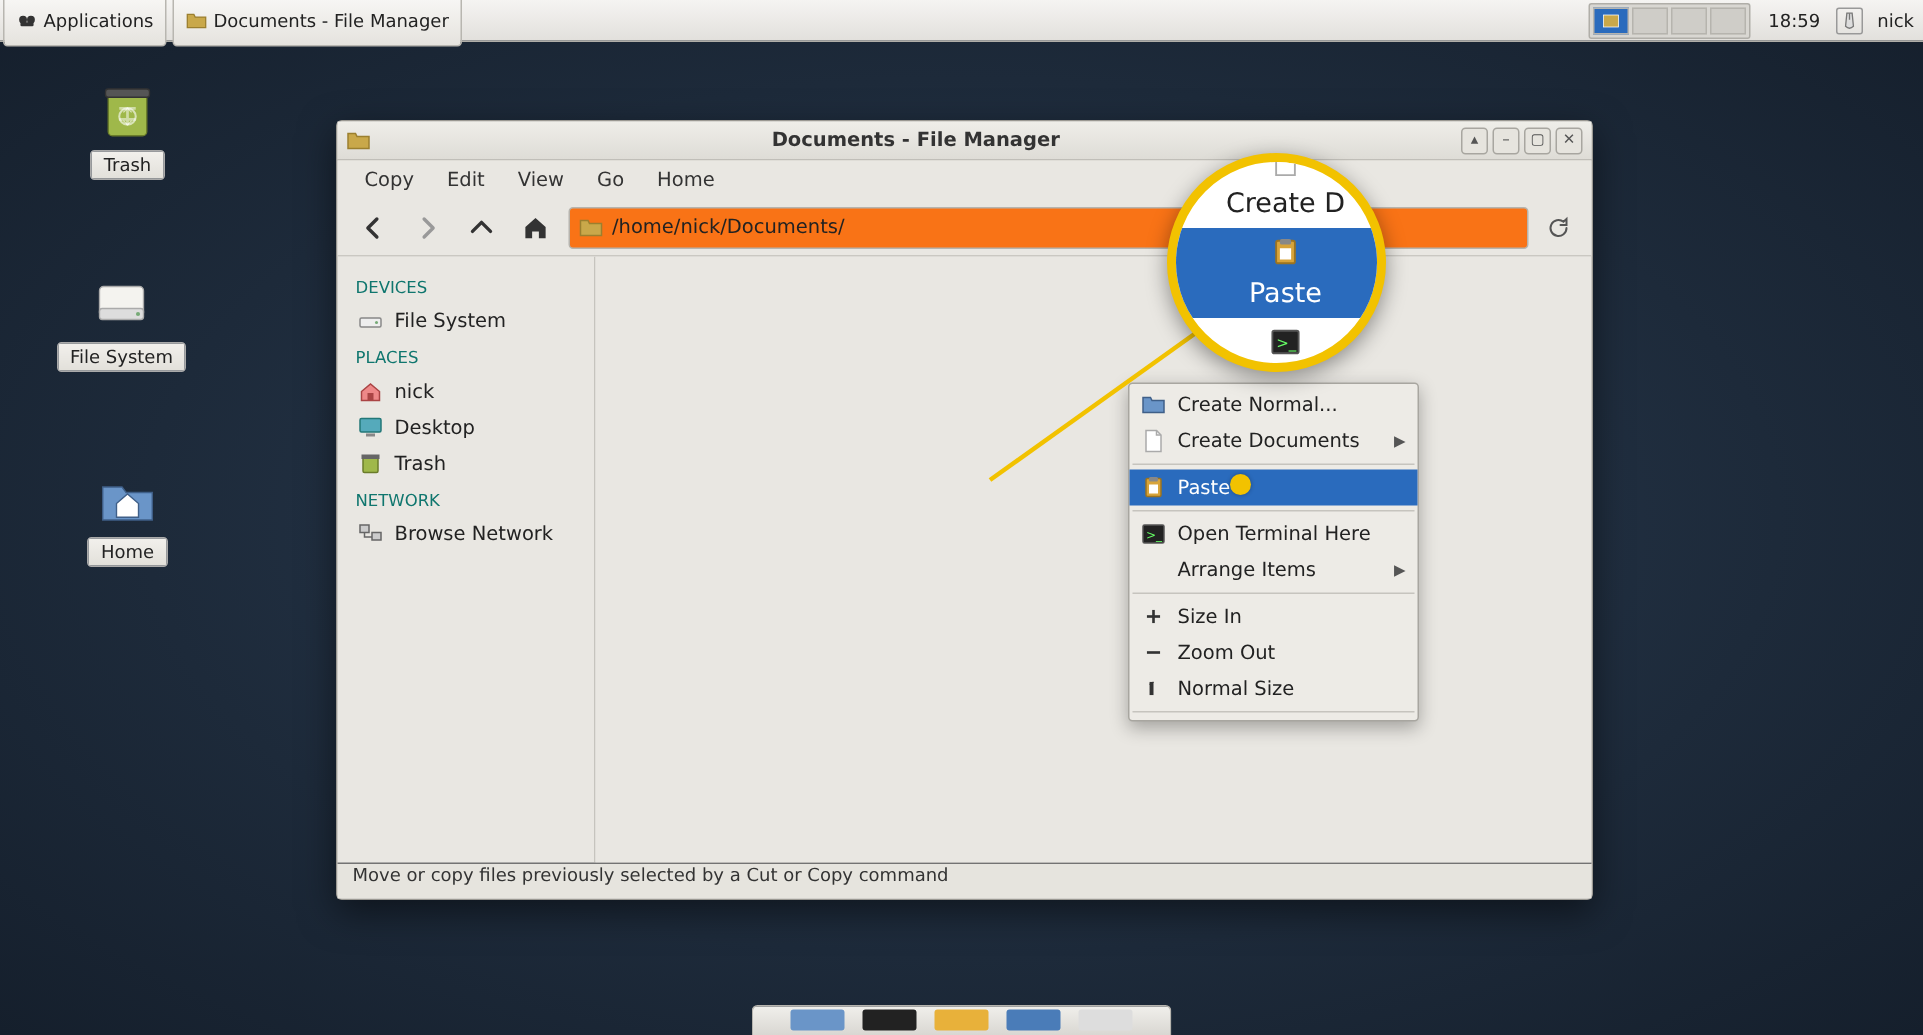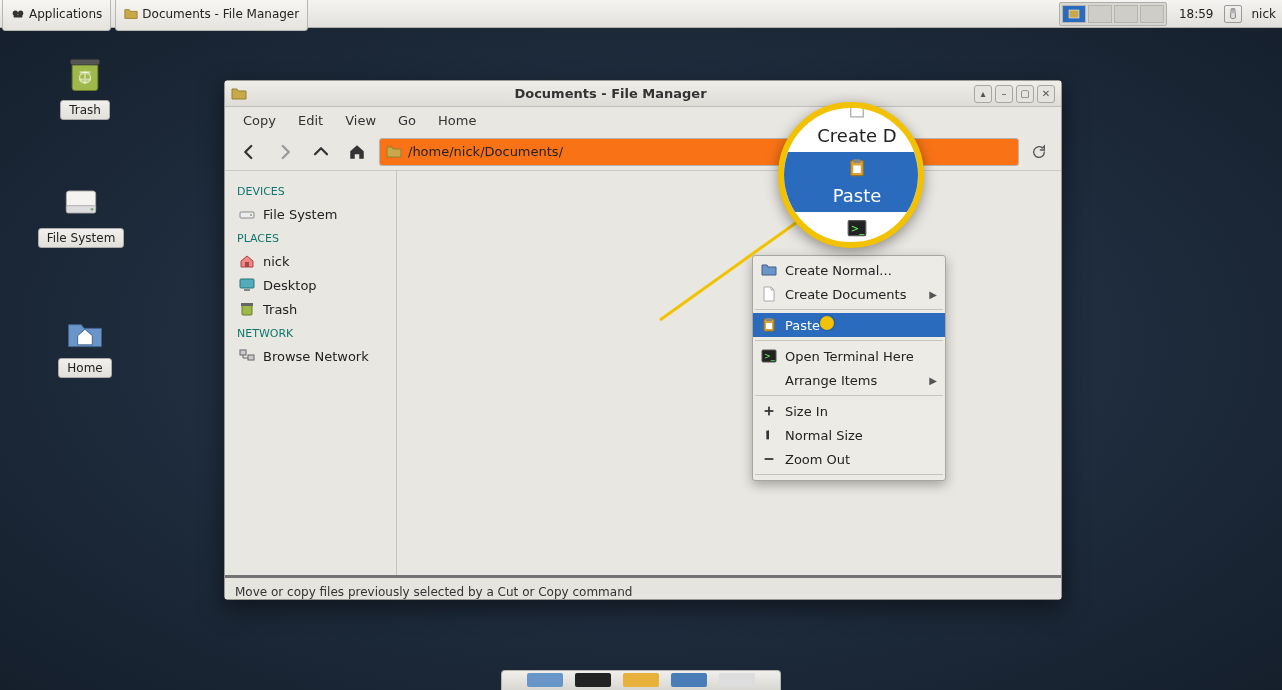--- a/index.html
+++ b/index.html
@@ -40,21 +40,21 @@
 .pathbar { flex: 1; height: 28px; background: #f97316; border: 1px solid #b6b4ae; border-radius: 3px; display: flex; align-items: center; padding: 0 6px; gap: 6px; font-size: 13px; color: #222; }
 .pathbar .ficn { width: 16px; height: 16px; }
 .refresh { width: 24px; height: 24px; display:flex; align-items:center; justify-content:center; cursor:pointer; }
 
 .body { flex: 1; display: flex; overflow: hidden; }
 .sidebar { width: 172px; background: #e9e7e2; border-right: 1px solid #c6c4be; padding: 8px 0; font-size: 13px; overflow-y: auto; }
 .sidebar .shdr { font-weight: normal; font-size: 11px; color: #0f766e; padding: 6px 12px 4px; }
 .sitem { display: flex; align-items: center; gap: 8px; padding: 4px 14px; cursor: pointer; color: #222; }
 .sitem svg { width: 16px; height: 16px; flex-shrink: 0; }
 .content { flex: 1; background: #e9e7e2; position: relative; }
-.statusbar { height: 24px; border-top: 3px solid #737373; display: flex; align-items: flex-end; padding: 0 10px; font-size: 12px; color: #333; background: #e6e4de; }
+.statusbar { height: 24px; border-top: 1px solid #737373; display: flex; align-items: flex-start; padding: 0 10px; font-size: 12px; color: #333; background: #e6e4de; }
 
 
 .ctxmenu { position: absolute; left: 355px; top: 84px; width: 194px; background: #edebe6; border: 1px solid #a8a6a0; border-radius: 3px; box-shadow: 0 4px 12px rgba(0,0,0,0.3); padding: 2px 0; font-size: 13px; color: #222; }
 .citem { display: flex; align-items: center; gap: 8px; padding: 4px 8px; cursor: pointer; white-space: nowrap; position: relative; }
 .citem.sel { background: #2a6bbd; color: #fff; }
 .citem .cicon { width: 16px; height: 16px; flex-shrink: 0; display:flex; align-items:center; justify-content:center; }
 .citem .carrow { margin-left: auto; font-size: 10px; color: #555; }
 .csep { height: 1px; background: #c6c4be; margin: 3px 2px; }
 
 
@@ -293,33 +293,33 @@
               <svg viewBox="0 0 16 16" width="14" height="14">
                 <rect x="3" y="7" width="10" height="2" fill="#333"></rect>
                 <rect x="7" y="3" width="2" height="10" fill="#333"></rect>
               </svg>
             </span>
           <span>Size In</span>
         </div>
         <div class="citem">
           <span class="cicon">
               <svg viewBox="0 0 16 16" width="14" height="14">
+                <rect x="3" y="7" width="10" height="2" fill="#333"></rect>
+              </svg>
+            </span>
+          <span>Zoom Out</span>
+        </div>
+        <div class="citem">
+          <span class="cicon">
+              <svg viewBox="0 0 16 16" width="14" height="14">
                 <rect x="5" y="3" width="3" height="10" fill="#333"></rect>
                 <path d="M5 5l3-2" stroke="#333"></path>
               </svg>
             </span>
           <span>Normal Size</span>
-        </div>
-        <div class="citem">
-          <span class="cicon">
-              <svg viewBox="0 0 16 16" width="14" height="14">
-                <rect x="3" y="7" width="10" height="2" fill="#333"></rect>
-              </svg>
-            </span>
-          <span>Zoom Out</span>
         </div>
         <div class="csep"></div>
       </div>
 
       <div class="highlight-dot" style="left:423px; top:145px;"></div>
     </div>
   </div>
 
   <div class="statusbar">
     <span>Move or copy files previously selected by a Cut or Copy command</span>

